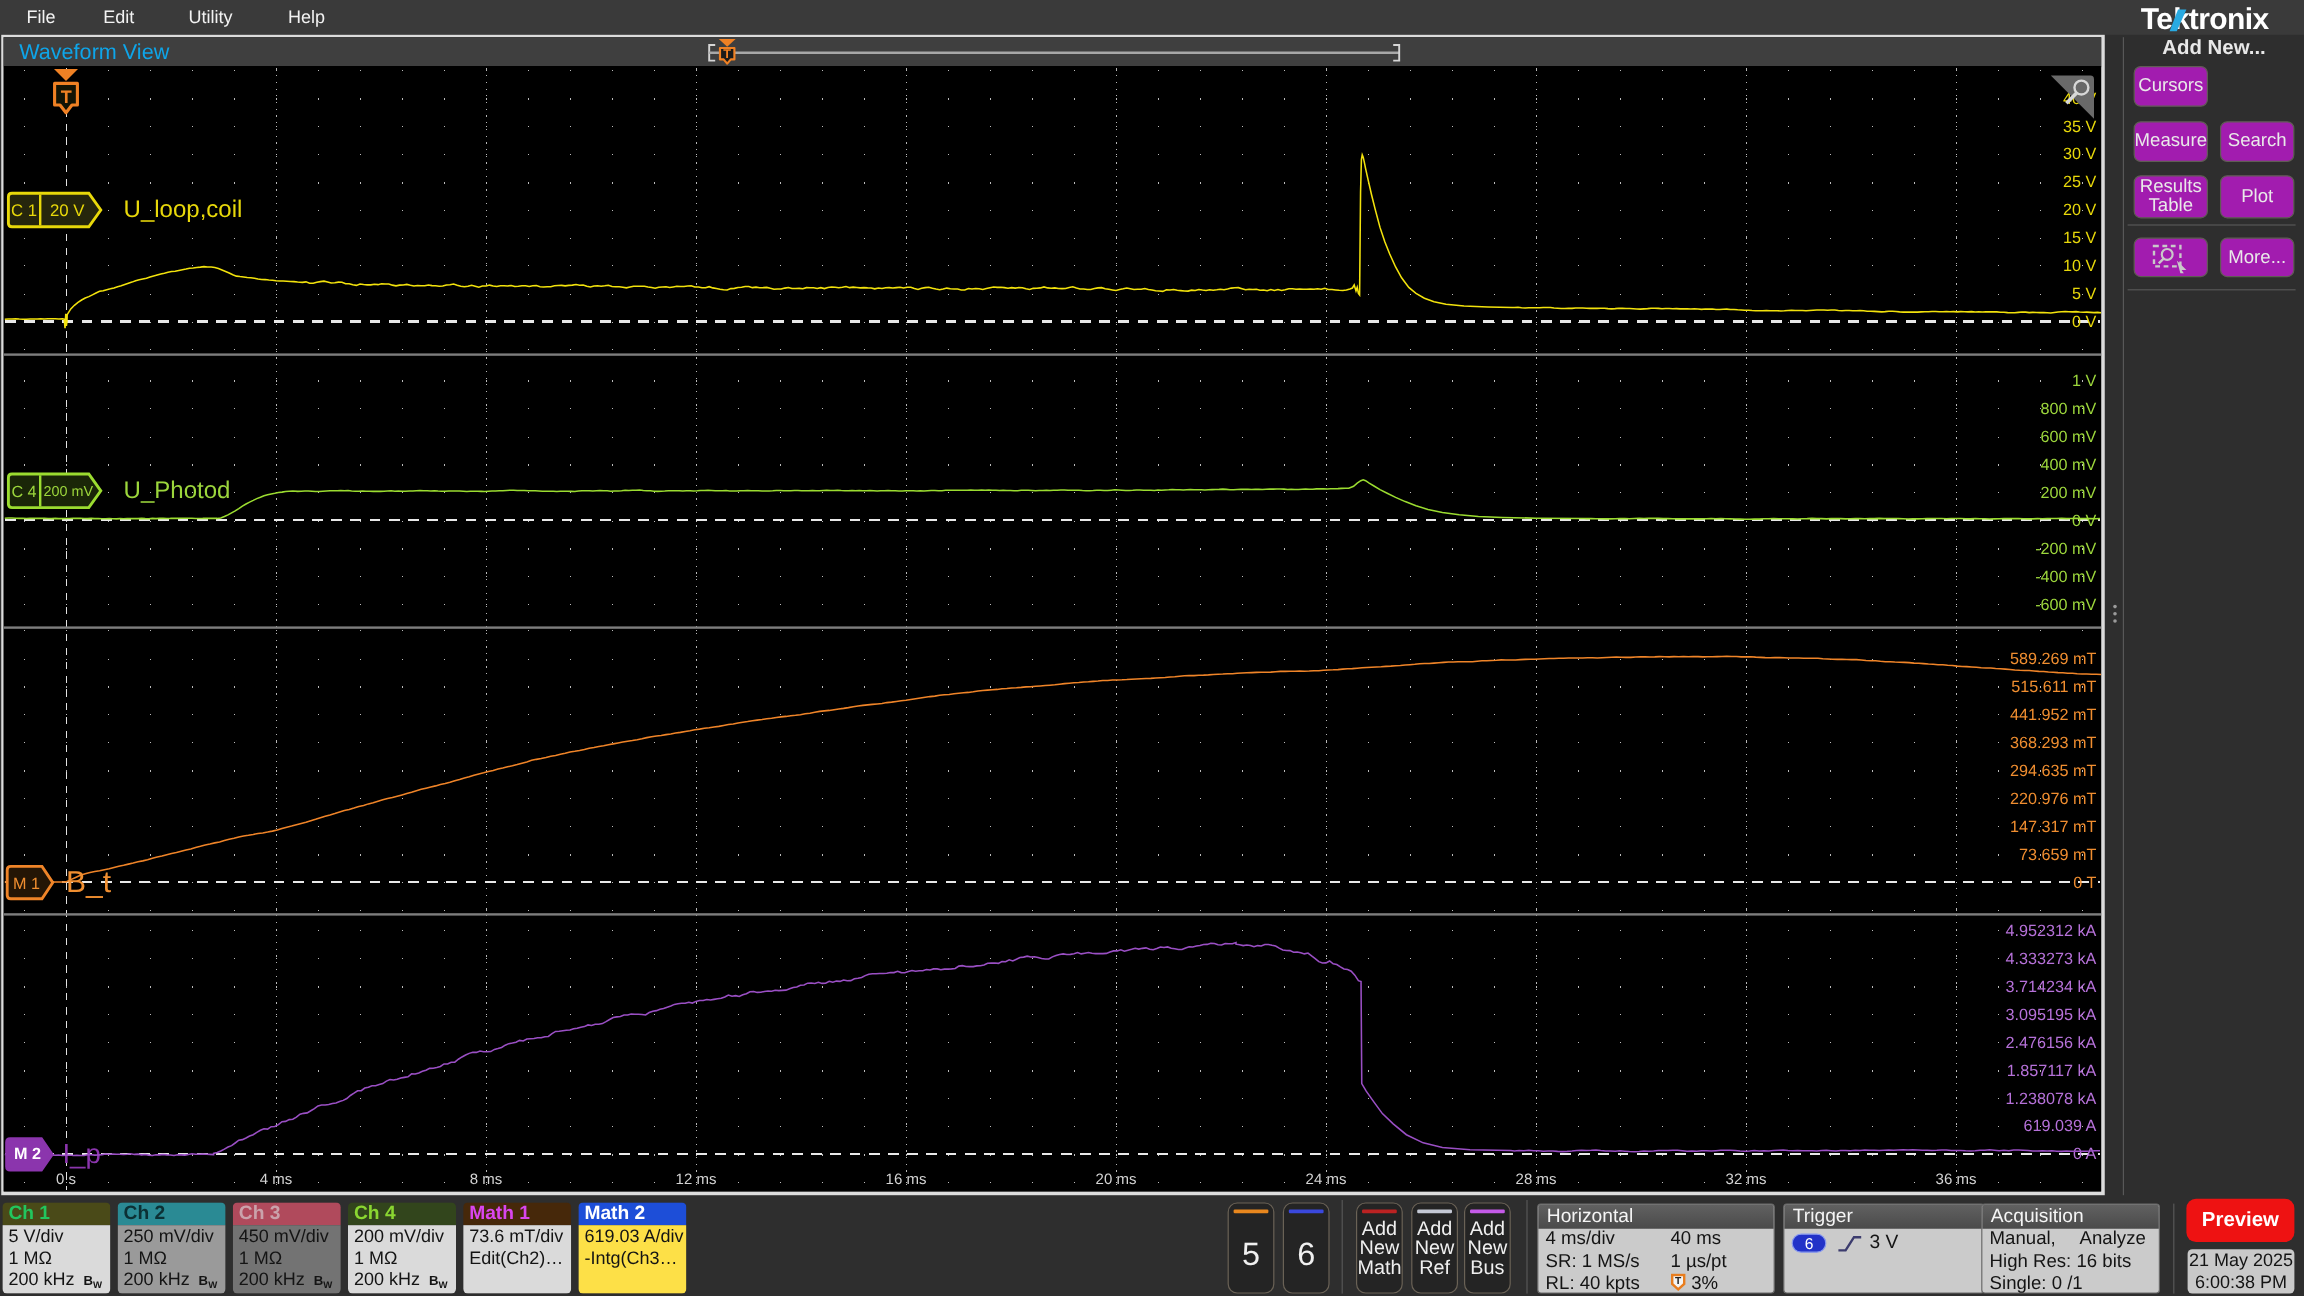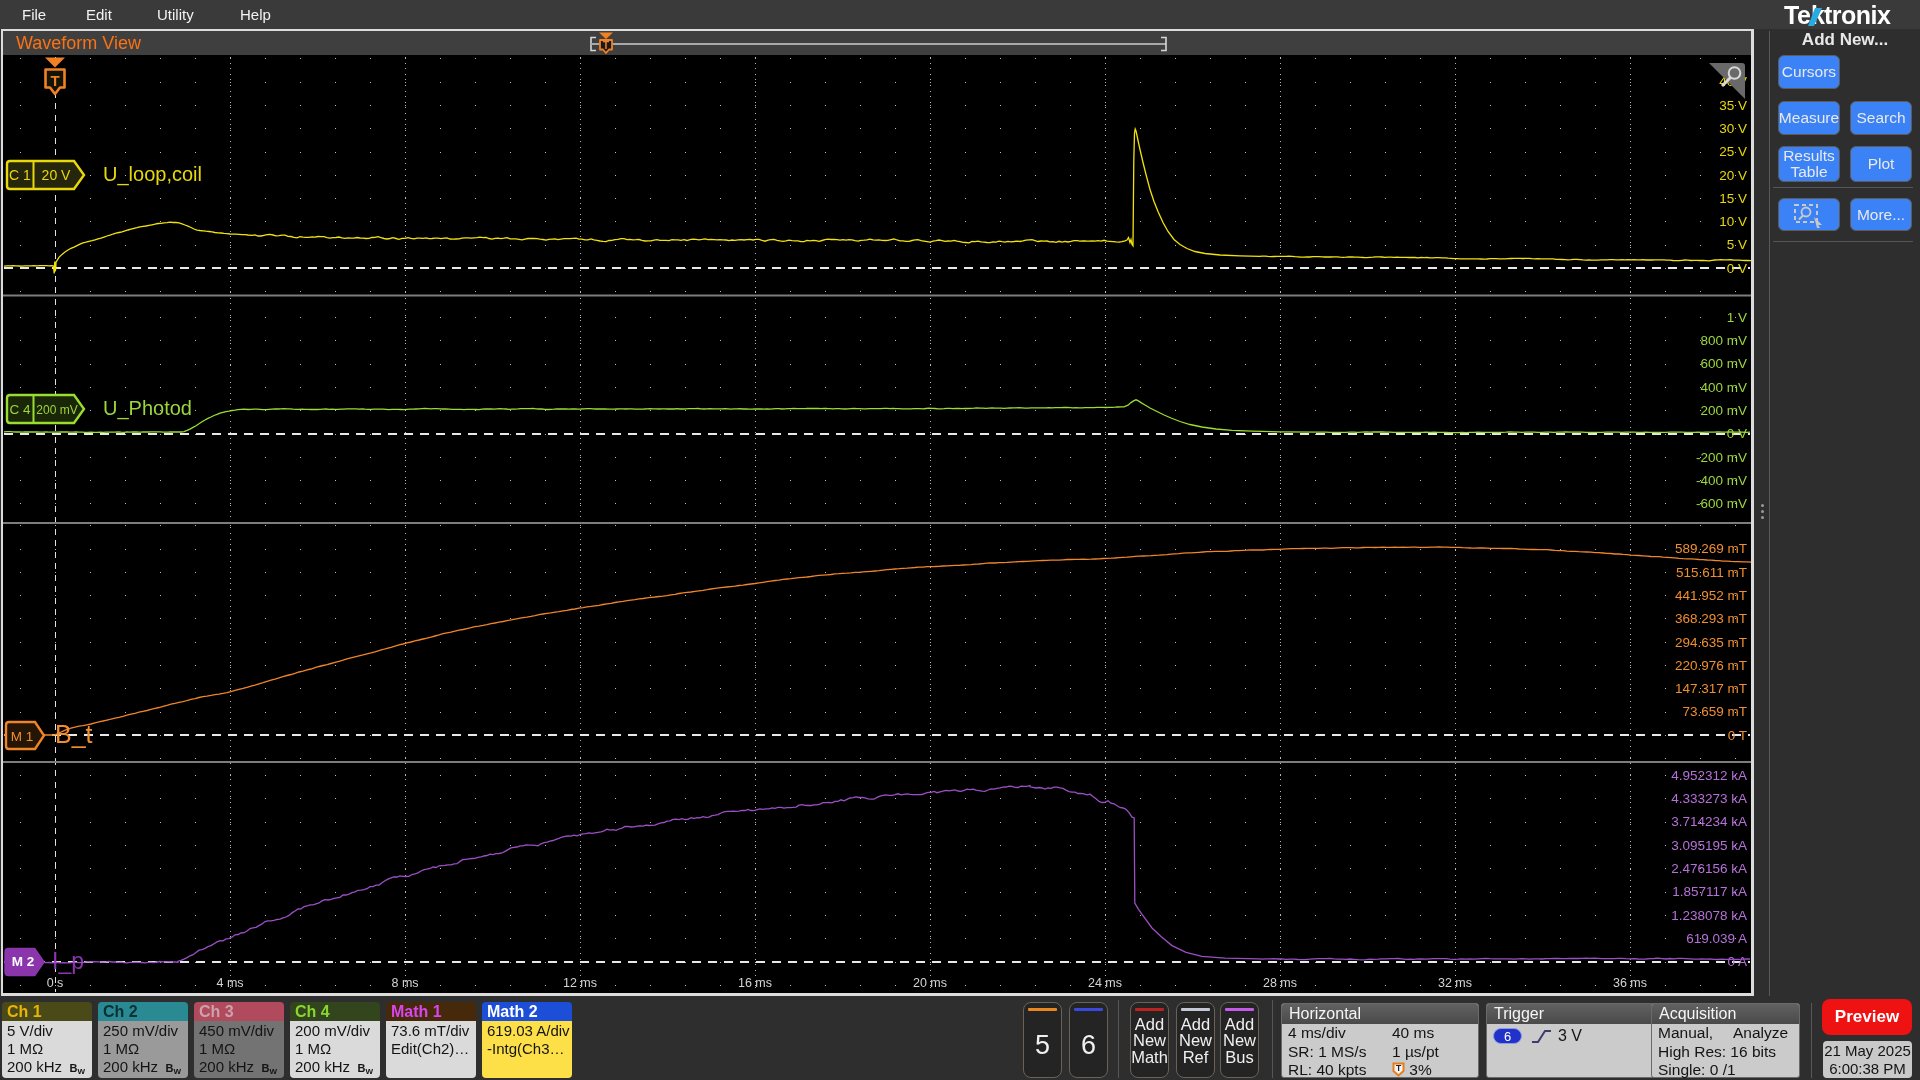--- a/index.html
+++ b/index.html
@@ -3,22 +3,22 @@
 <style>
 html,body{margin:0;padding:0;background:#2e2e2e;width:1920px;height:1080px;overflow:hidden;
  font-family:"Liberation Sans",sans-serif;-webkit-font-smoothing:antialiased}
 .abs{position:absolute}
 #menubar{left:0;top:0;width:1920px;height:29px;background:#3a3a3a}
 #menubar span{color:#f2f2f2;font-size:15px;position:absolute;top:6px}
 
 #wpanel{left:1px;top:29px;width:1753px;height:967px;background:#000;border:2px solid #dcdcdc;
  border-bottom-width:3px;border-right-width:3px;box-sizing:border-box}
 #wtitle{left:3px;top:31px;width:1748px;height:23.5px;background:#3f3f3f;border-bottom:1.5px solid #8e8e8e;box-sizing:content-box}
-#wtitle .t{position:absolute;left:13px;top:2px;color:#f97316;font-size:18px}
-.btn{position:absolute;width:62px;height:34px;background:#3b82f6;border:1px solid #605c55;border-radius:6px;
+#wtitle .t{position:absolute;left:13px;top:2px;color:#0ea5e9;font-size:18px}
+.btn{position:absolute;width:62px;height:34px;background:#a21caf;border:1px solid #605c55;border-radius:6px;
  color:#e9e9e9;font-size:15.5px;display:flex;align-items:center;justify-content:center;text-align:center;line-height:16px;box-sizing:border-box}
 .panelhead{position:absolute;left:0;top:0;right:0;height:20px;background:linear-gradient(#616161,#4a4a4a);
  color:#f5f5f5;font-size:16px;padding-left:7px;line-height:20px;border-radius:2px 2px 0 0}
 .infopanel{position:absolute;background:#cbcbcb;border:1px solid #6a6a6a;border-radius:3px;box-sizing:border-box}
 .row{position:absolute;color:#141414;font-size:15.5px;white-space:nowrap}
 .chbadge{position:absolute;width:90px;height:76px;border-radius:4px;overflow:hidden}
 .chhead{height:19px;font-size:16px;font-weight:bold;padding-left:5px;line-height:19px}
 .chbody{height:57px;font-size:15px;color:#141414;padding-left:5px;line-height:18.3px;position:relative}
 .smbadge{position:absolute;width:39px;height:76px;background:#242424;border:1px solid #6a6256;border-radius:8px;box-sizing:border-box}
 .smline{position:absolute;left:4px;right:4px;top:5px;height:2.5px;border-radius:1px}
@@ -206,21 +206,21 @@
  <svg width="34" height="26" xmlns="http://www.w3.org/2000/svg">
   <rect x="3" y="3" width="22" height="17" fill="none" stroke="#c9c9c9" stroke-width="2" stroke-dasharray="4,3"></rect>
   <circle cx="14" cy="10" r="4.5" fill="none" stroke="#c9c9c9" stroke-width="1.8"></circle>
   <line x1="11" y1="13.5" x2="7" y2="17.5" stroke="#c9c9c9" stroke-width="2"></line>
   <path d="M22,15 L30,23 L26,23 L28,26 L25,26 L24,22 Z" fill="#c9c9c9"></path>
  </svg>
 </div>
 <div class="btn" style="left:1850px;top:198px;height:33px">More...</div>
 <div class="abs" style="left:1773px;top:241px;width:140px;height:1px;background:#565656"></div>
 <div class="chbadge" style="left:2px;top:1002px">
-    <div class="chhead" style="background:#4a4a18;color:#eab308">Ch 1</div>
+    <div class="chhead" style="background:#4a4a18;color:#22c55e">Ch 1</div>
     <div class="chbody" style="background:#dadada">
       <div style="position:absolute;top:1px;left:5px">5 V/div</div>
       <div style="position:absolute;top:19px;left:5px">1 MΩ</div>
       <div style="position:absolute;top:37px;left:5px">200 kHz</div>
       <div style="position:absolute;top:38px;right:7px;font-size:11px;font-weight:bold">B<span style="font-size:8px;vertical-align:-2px">W</span></div>
     </div>
   </div>
 <div class="chbadge" style="left:98px;top:1002px">
     <div class="chhead" style="background:#2a8a94;color:#0c3034">Ch 2</div>
     <div class="chbody" style="background:#9a9a9a">

